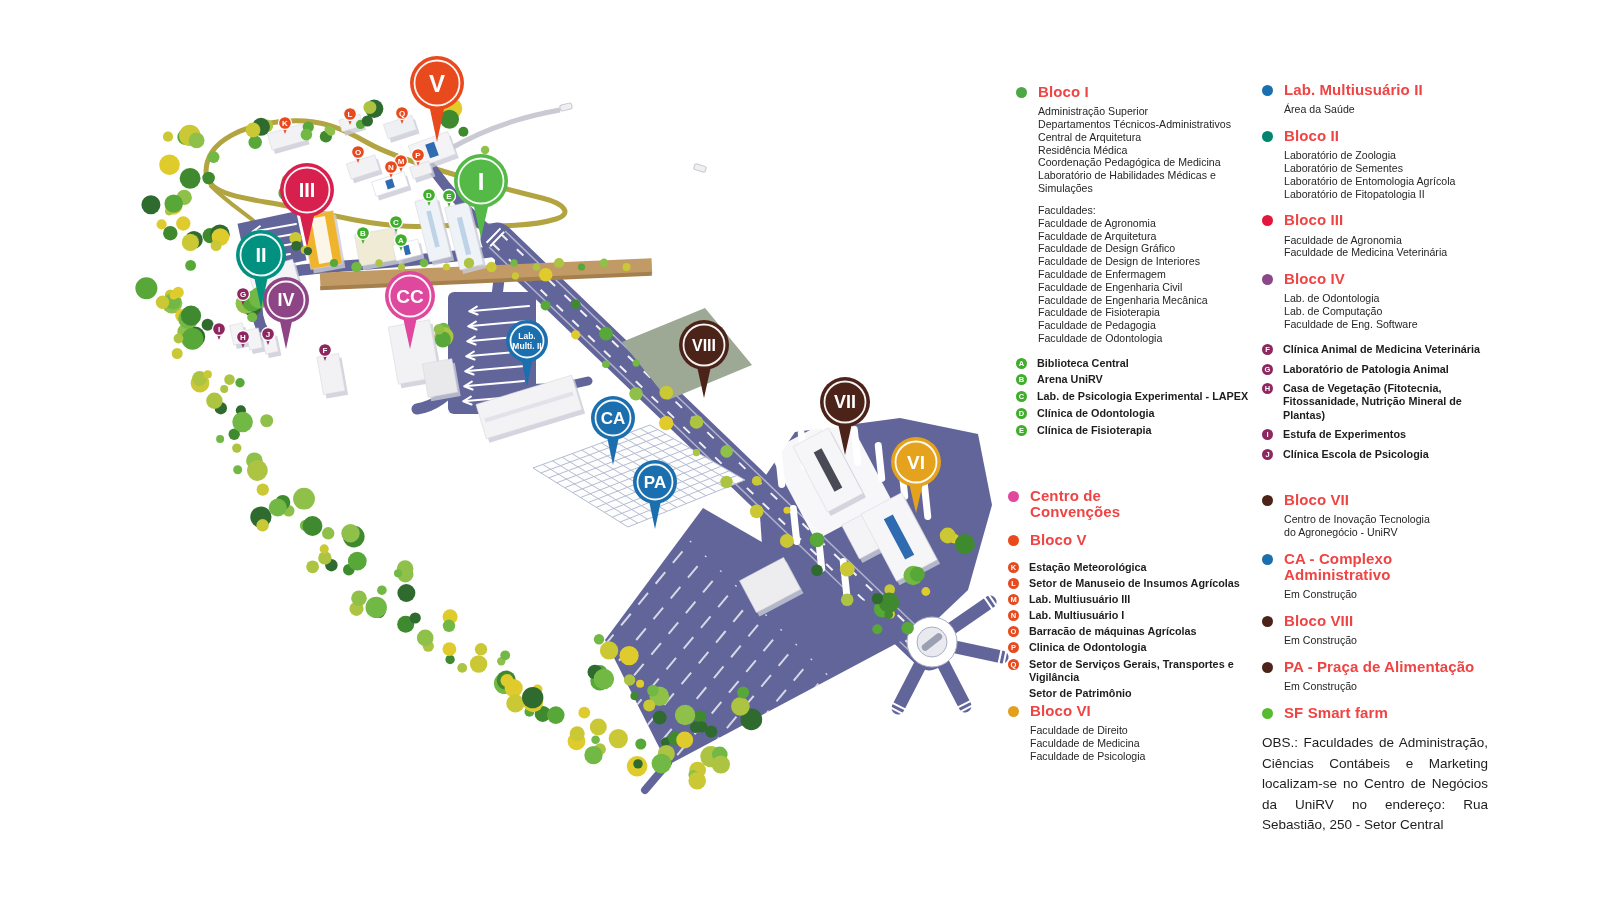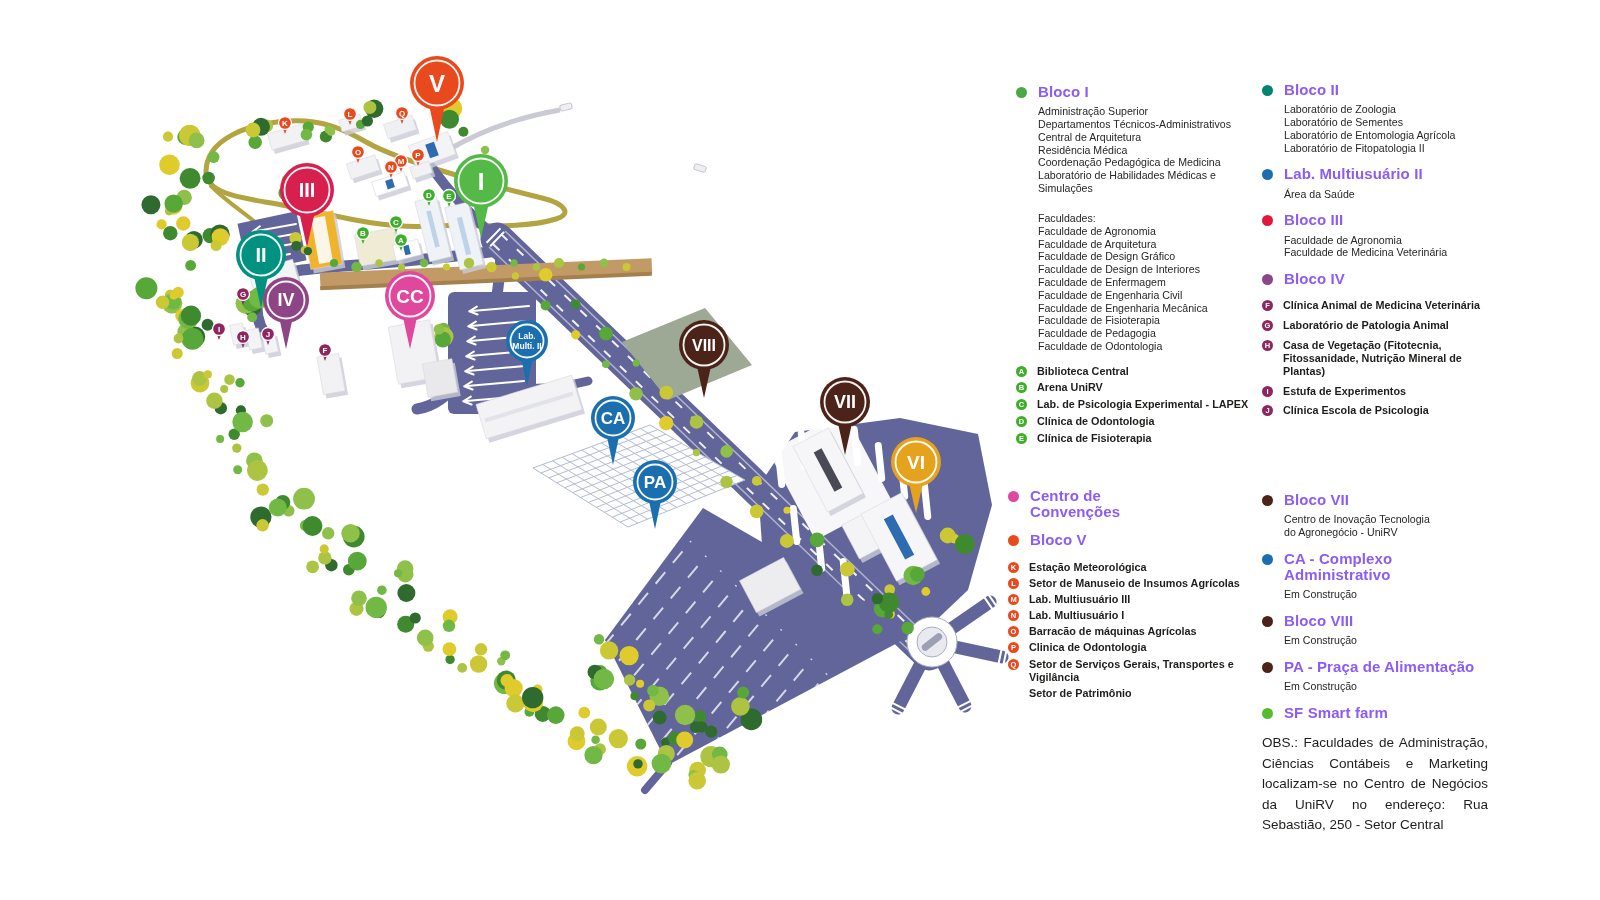--- a/index.html
+++ b/index.html
@@ -9,24 +9,24 @@
   svg text{font-family:"Liberation Sans",sans-serif}
   .legend-q{position:absolute;width:240px}
   #lt{left:1016px;top:84px}
   #rt{left:1262px;top:82px}
   #lb{left:1008px;top:488px}
   #rb{left:1262px;top:492px}
   .sec{margin-bottom:12px}
   .sec-head{display:flex;align-items:flex-start}
   .dot{width:11px;height:11px;border-radius:50%;flex:0 0 auto;margin-top:3px}
   .sec-title{margin-left:11px;font-size:15px;font-weight:bold;line-height:1.08;
-             white-space:pre-line;letter-spacing:.1px;color:#8b5cf6}
+             white-space:pre-line;letter-spacing:.1px;color:#ef4444}
   .sec-lines{margin-left:22px;margin-top:5px;font-size:10.6px;color:#262626;line-height:1.21}
   .ln.b{font-weight:normal}
-  .ln.g{margin-top:17px}
+  .ln.g{margin-top:9px}
   .letters{margin-top:10px}
   .lrow{display:flex;align-items:flex-start;margin-bottom:3.5px}
   #rt .lrow{margin-bottom:6.5px}
   #lb .lrow{margin-bottom:3px}
   .lbadge{width:11px;height:11px;border-radius:50%;color:#fff;font-size:7.5px;font-weight:bold;
           display:flex;align-items:center;justify-content:center;flex:0 0 auto;margin-top:1px;
           box-shadow:0 0 0 1.5px #fff}
   .lbadge.empty{visibility:hidden}
   .ltext{margin-left:10px;font-size:10.8px;font-weight:bold;color:#1d1d1b;line-height:1.22}
   .obs{margin-top:12px;width:226px;font-size:13.5px;line-height:1.52;color:#1d1d1b;text-align:justify}
@@ -688,53 +688,58 @@
       </div>
       <div class="lrow">
         <span class="lbadge" style="background: rgb(63, 174, 42);">E</span>
         <span class="ltext">Clínica de Fisioterapia</span>
       </div>
     </div>
   </div>
 <div id="rt" class="legend-q">
     <div class="sec">
       <div class="sec-head">
+        <span class="dot" style="background: rgb(28, 111, 174);"></span>
+        <div class="sec-title">Lab. Multiusuário II</div>
+      </div>
+      <div class="sec-lines">
+        <div class="ln">Área da Saúde</div>
+      </div>
+    </div>
+    <div class="sec">
+      <div class="sec-head">
         <span class="dot" style="background: rgb(3, 132, 110);"></span>
         <div class="sec-title">Bloco II</div>
       </div>
       <div class="sec-lines">
         <div class="ln">Laboratório de Zoologia</div>
         <div class="ln">Laboratório de Sementes</div>
         <div class="ln">Laboratório de Entomologia Agrícola</div>
         <div class="ln">Laboratório de Fitopatologia II</div>
       </div>
     </div>
     <div class="sec">
       <div class="sec-head">
-        <span class="dot" style="background: rgb(28, 111, 174);"></span>
-        <div class="sec-title">Lab. Multiusuário II</div>
-      </div>
-      <div class="sec-lines">
-        <div class="ln">Área da Saúde</div>
-      </div>
-    </div>
-    <div class="sec">
-      <div class="sec-head">
         <span class="dot" style="background: rgb(227, 23, 62);"></span>
         <div class="sec-title">Bloco III</div>
       </div>
       <div class="sec-lines">
         <div class="ln">Faculdade de Agronomia</div>
         <div class="ln">Faculdade de Medicina Veterinária</div>
       </div>
     </div>
     <div class="sec">
       <div class="sec-head">
         <span class="dot" style="background: rgb(140, 71, 137);"></span>
         <div class="sec-title">Bloco IV</div>
+      </div>
+      <div class="sec-lines">
+        <div class="ln">Lab. de Odontologia</div>
+        <div class="ln">Lab. de Computação</div>
+        <div class="ln">Faculdade de Eng. Software</div>
       </div>
     </div>
     <div class="letters">
       <div class="lrow">
         <span class="lbadge" style="background: rgb(142, 39, 96);">F</span>
         <span class="ltext">Clínica Animal de Medicina Veterinária</span>
       </div>
       <div class="lrow">
         <span class="lbadge" style="background: rgb(142, 39, 96);">G</span>
         <span class="ltext">Laboratório de Patologia Animal</span>
@@ -792,20 +797,31 @@
         <span class="lbadge" style="background: rgb(232, 73, 29);">P</span>
         <span class="ltext">Clinica de Odontologia</span>
       </div>
       <div class="lrow">
         <span class="lbadge" style="background: rgb(232, 73, 29);">Q</span>
         <span class="ltext">Setor de Serviços Gerais, Transportes e Vigilância</span>
       </div>
       <div class="lrow">
         <span class="lbadge empty" style="background: rgb(232, 73, 29);"></span>
         <span class="ltext">Setor de Patrimônio</span>
+      </div>
+    </div>
+    <div class="sec">
+      <div class="sec-head">
+        <span class="dot" style="background: rgb(227, 160, 27);"></span>
+        <div class="sec-title">Bloco VI</div>
+      </div>
+      <div class="sec-lines">
+        <div class="ln">Faculdade de Direito</div>
+        <div class="ln">Faculdade de Medicina</div>
+        <div class="ln">Faculdade de Psicologia</div>
       </div>
     </div>
   </div>
 <div id="rb" class="legend-q">
     <div class="sec">
       <div class="sec-head">
         <span class="dot" style="background: rgb(76, 35, 24);"></span>
         <div class="sec-title">Bloco VII</div>
       </div>
       <div class="sec-lines">

